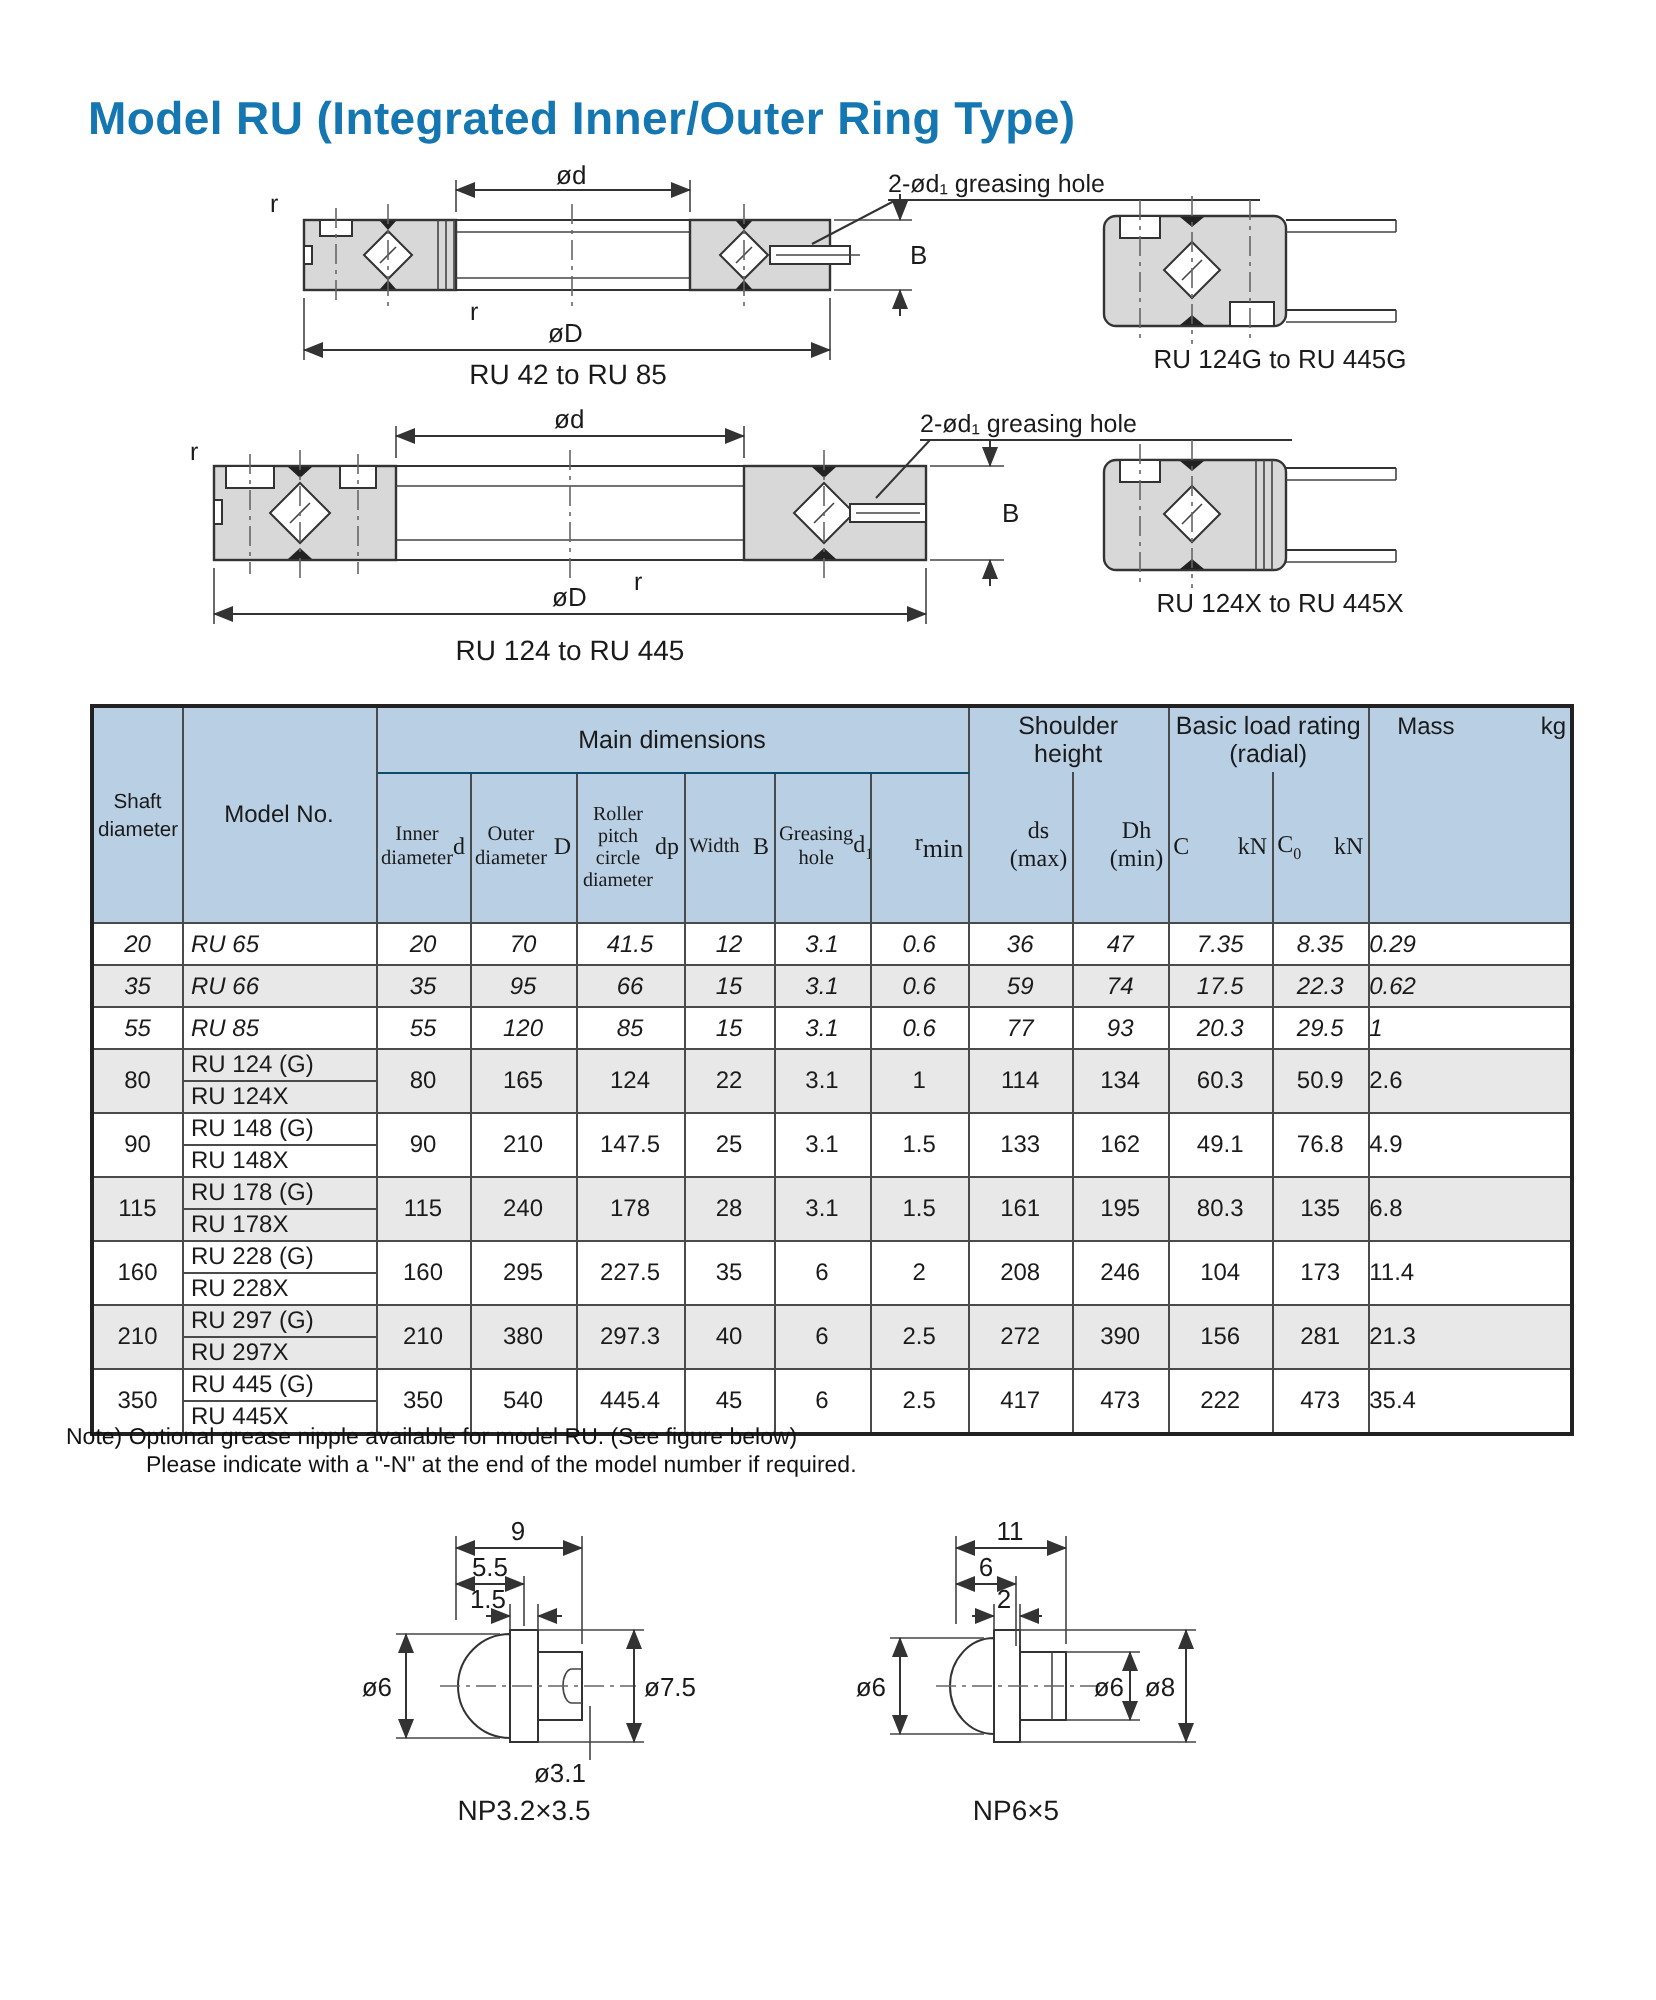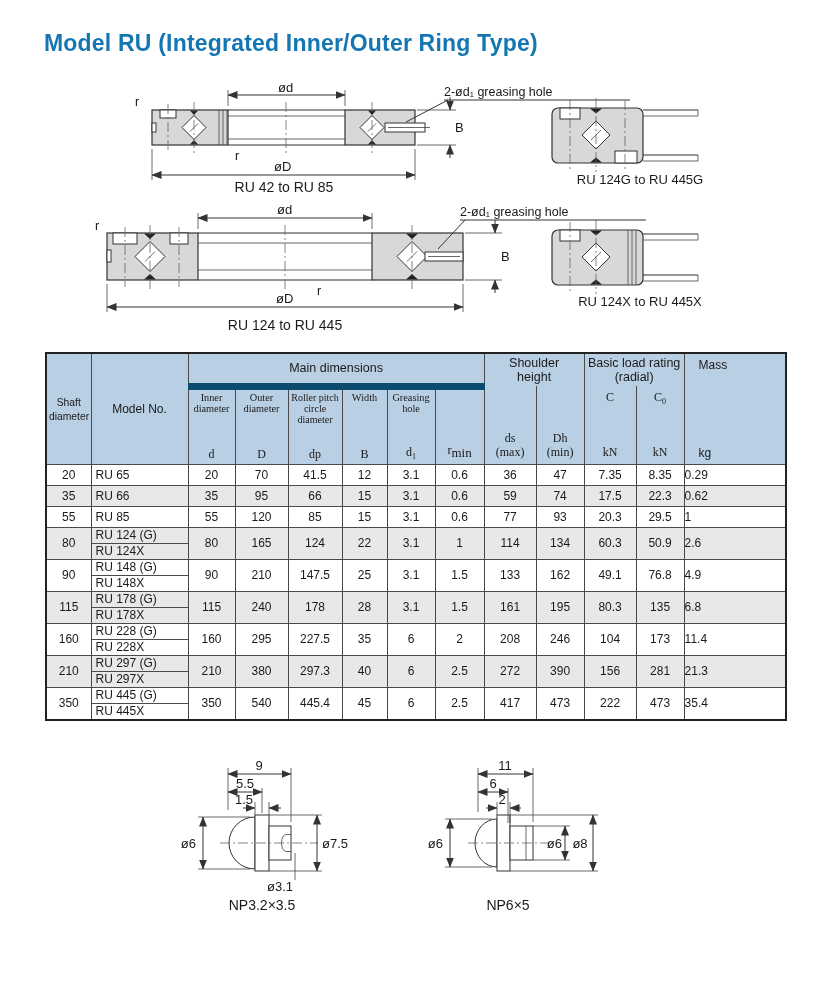--- a/index.html
+++ b/index.html
@@ -1,18 +1,18 @@
 <!DOCTYPE html>
 <html><head>
 <meta charset="utf-8">
 <style>
   html,body{margin:0;padding:0;background:#fff;}
   .page{position:relative;width:828px;height:1000px;background:#ffffff;overflow:hidden;
         font-family:"Liberation Sans", sans-serif;color:#1a1a1a;}
-  .title{position:absolute;left:44px;top:30px;font-size:23px;font-weight:bold;color:#1577b2;
+  .title{position:absolute;left:44px;top:46px;font-size:23px;font-weight:bold;color:#1577b2;
          letter-spacing:0.2px;white-space:nowrap;}
   
   .svg-draw{position:absolute;left:40px;top:82px;}
   .svg-nip{position:absolute;left:150px;top:738px;}
   svg text{font-family:"Liberation Sans", sans-serif;fill:#1a1a1a;}
   .cap{font-size:14px;}
   .capsm{font-size:13px;}
   .dimtxt{font-size:13px;}
   .lbl{font-size:12.5px;}
   .part{fill:#d8d8d8;stroke:#333;stroke-width:1.2;}
@@ -23,36 +23,36 @@
   .cl{stroke:#666;stroke-width:0.8;fill:none;stroke-dasharray:10 3 2 3;}
   .seal{fill:#222;stroke:none;}
   
   .spec{position:absolute;left:45px;top:352px;border-collapse:collapse;table-layout:fixed;
         width:740px;font-size:12px;}
   .spec th,.spec td{border:1px solid #4a4a4a;padding:0 2px;text-align:center;vertical-align:middle;
         font-weight:normal;overflow:hidden;}
   .spec{border:2px solid #222;}
   .spec thead th{background:#b9cfe4;}
   .spec thead .band{border-bottom:none;font-size:12.5px;}
-  .spec thead .bb{border-bottom:7px solid #0c4a6e;}
+  .spec thead .bb{border-bottom:1px solid #0c4a6e;}
   .spec thead th{border-top:none;}
   .pre{white-space:pre-line;line-height:1.15;}
   .h1{height:33px;}
   .h2{height:74px;}
   .h2 th{border-top:none;font-family:Liberation Serif, serif;}
-  .stack{display:flex;flex-direction:column;justify-content:space-between;align-items:center;
+  .stack{display:flex;justify-content:space-between;align-items:center;
          height:70px;padding:2px 0;}
   .stack.bottom{justify-content:flex-end;}
   .stack.tall{height:102px;align-items:flex-start;padding-left:12px;}
   .small{font-size:10.3px;line-height:1.12;}
   .xsmall{font-size:10px;line-height:1.1;}
   .sym{font-size:12px;}
   .sym sub{font-size:8px;}
   .rsub sub{font-size:13px;}
-  tr.single td{height:20px;}
+  tr.single td{height:20px;font-style:italic;}
   tr.dual td{height:15px;}
   tr.shade td{background:#e8e8e8;}
   td.c-model{text-align:left;padding-left:4px;}
   td.c-mass{text-align:left;padding-left:0;}
   
   .note{position:absolute;left:33px;top:712px;font-size:11.5px;line-height:1.25;color:#111;}
   .note .l2{padding-left:40px;}
 </style>
 </head>
 <body>
@@ -461,20 +461,24 @@
           <td class="c-num" rowspan="2">222</td>
           <td class="c-num" rowspan="2">473</td>
           <td class="c-mass" rowspan="2">35.4</td>
         </tr>
         <tr class="dual">
           <td class="c-model">RU 445X</td>
         </tr>
       </tbody>
   </table>
 
+  <div class="note">
+    <div>Note) Optional grease nipple available for model RU. (See figure below)</div>
+    <div class="l2">Please indicate with a "-N" at the end of the model number if required.</div>
+  </div>
 
   <svg class="svg-nip" width="520" height="180" viewBox="0 0 520 180">
     <defs>
       <marker id="arr2" viewBox="0 0 10 8" markerWidth="10" markerHeight="8" refX="9.5" refY="4" orient="auto-start-reverse" markerUnits="userSpaceOnUse">
         <path d="M0,0 L10,4 L0,8 Z" fill="#333"></path>
       </marker>
     </defs>
 
     <g>
       <path class="white" d="M105,79 A26,26 0 0 0 79,105 A26,26 0 0 0 105,131 Z"></path>

